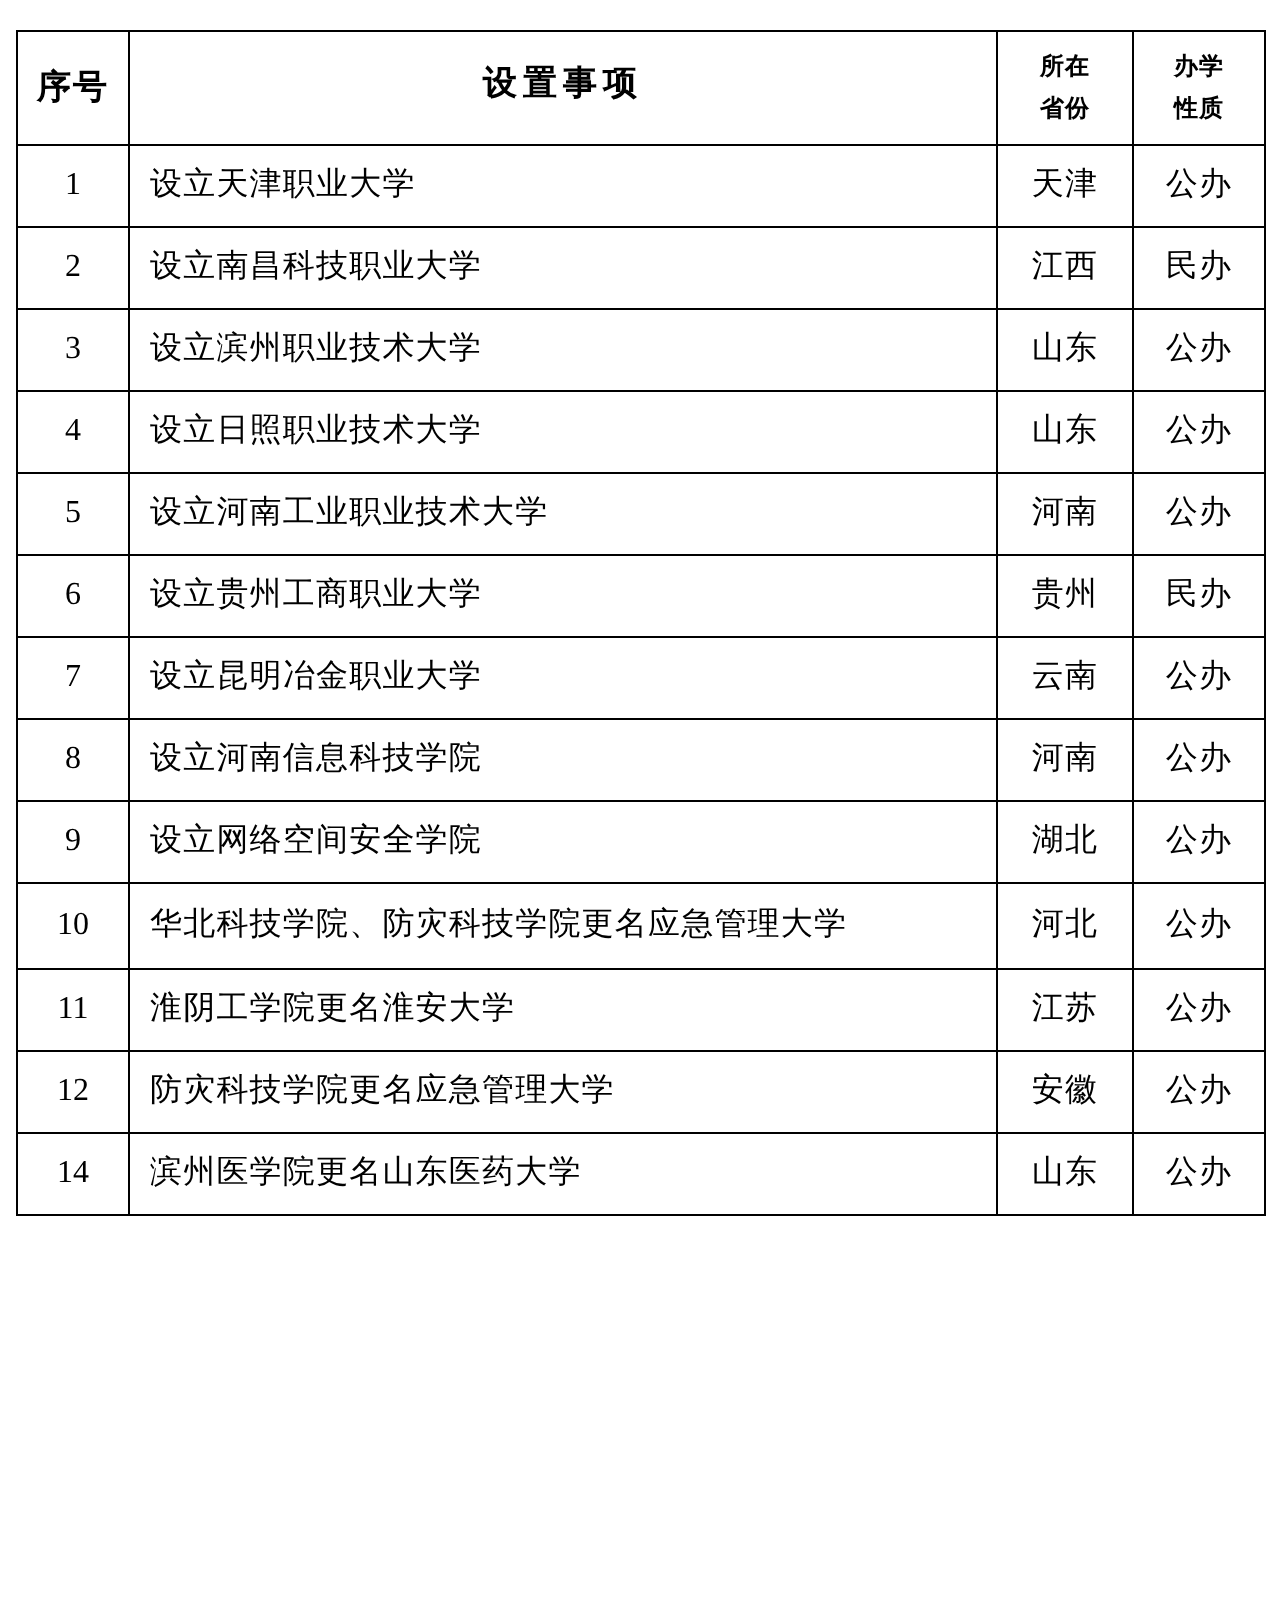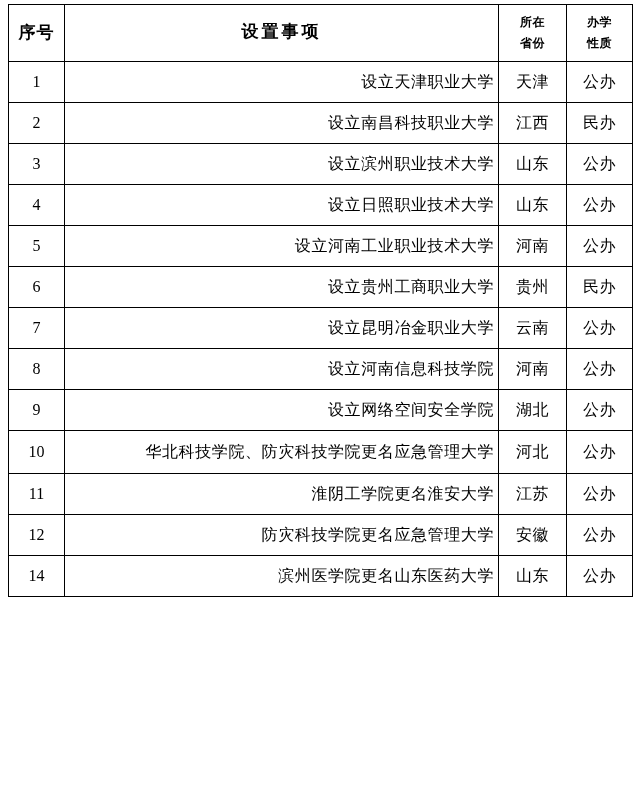--- a/index.html
+++ b/index.html
@@ -12,21 +12,21 @@
     height: 799px;
     font-family: "Liberation Serif", "DejaVu Serif", serif;
     color: #000000;
     overflow: hidden;
   }
   .page {
     width: 576px;
     height: 799px;
     position: relative;
     box-sizing: border-box;
-    padding: 4px 8px;
+    padding: 15px 8px;
   }
   table.doc-table {
     border-collapse: collapse;
     width: 624px;
     margin: 0;
     table-layout: fixed;
   }
   table.doc-table th,
   table.doc-table td {
     border: 1px solid #000000;
@@ -59,27 +59,28 @@
   tbody td {
     font-size: 16px;
     line-height: 22px;
     padding: 9px 4px;
   }
   td.seq {
     text-align: center;
     font-family: "Liberation Serif", "DejaVu Serif", serif;
   }
   td.item {
-    text-align: right;
+    text-align: left;
     padding-left: 10px;
     letter-spacing: 0.6px;
   }
   td.prov, td.type {
     text-align: center;
     letter-spacing: 0.6px;
+    font-family: Liberation Mono, monospace;
   }
   .two-line {
     line-height: 24px;
   }
 </style>
 </head>
 <body>
 
 <div class="page">
   <table class="doc-table">

